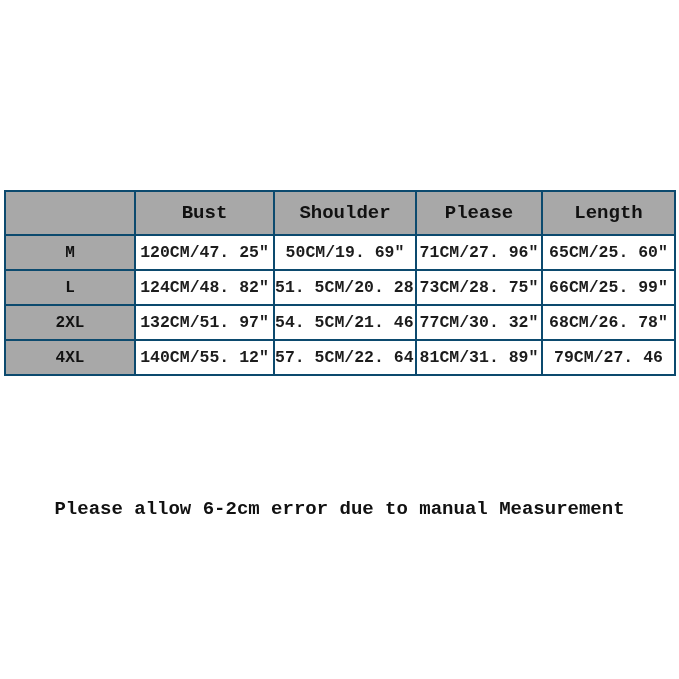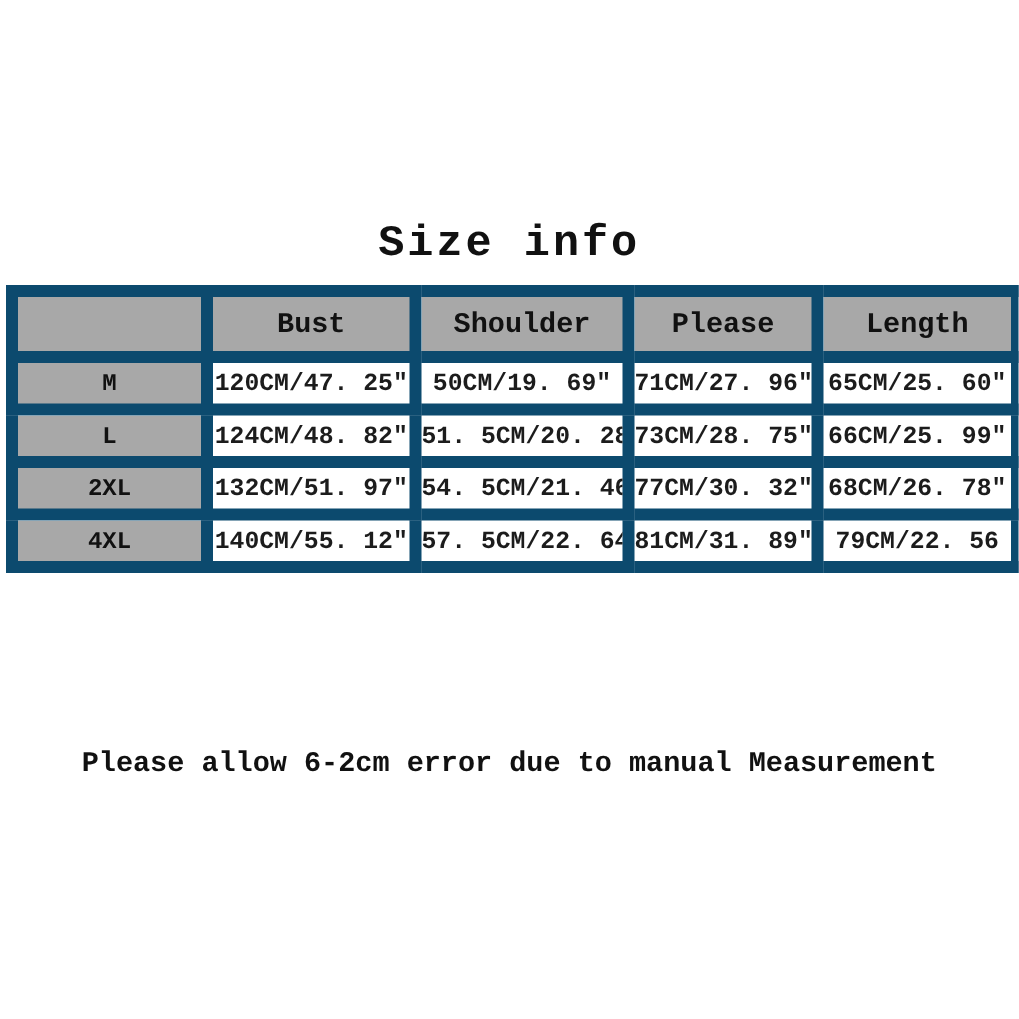--- a/index.html
+++ b/index.html
@@ -31,21 +31,21 @@
   }
   table.size-table {
     position: absolute;
     top: 190px;
     left: 4px;
     width: 670px;
     border-collapse: collapse;
     table-layout: fixed;
   }
   table.size-table td, table.size-table th {
-    border: 8px solid #0c4a6e;
+    border: 2px solid #0c4a6e;
     text-align: center;
     vertical-align: middle;
     padding: 0;
     overflow: hidden;
     white-space: nowrap;
   }
   tr.header-row th {
     height: 44px;
     background: #a8a8a8;
     font-size: 19px;
@@ -74,21 +74,20 @@
     font-size: 19px;
     font-weight: 700;
     color: #111111;
   }
 </style>
 </head>
 <body>
 
 <div class="page">
 
-  <div class="title">Size info</div>
 
   <table class="size-table">
     <colgroup>
       <col style="width:130px">
       <col style="width:139px">
       <col style="width:142px">
       <col style="width:126px">
       <col style="width:133px">
     </colgroup>
     <tbody>
@@ -124,20 +123,20 @@
         <td class="value-cell">77CM/30. 32"</td>
         <td class="value-cell">68CM/26. 78"</td>
       </tr>
 
 
       <tr class="data-row">
         <td class="size-label">4XL</td>
         <td class="value-cell">140CM/55. 12"</td>
         <td class="value-cell">57. 5CM/22. 64"</td>
         <td class="value-cell">81CM/31. 89"</td>
-        <td class="value-cell">79CM/22. 56</td>
+        <td class="value-cell">79CM/27. 46</td>
       </tr>
     </tbody>
   </table>
 
   <div class="note">Please allow 6-2cm error due to manual Measurement</div>
 
 </div>
 
 </body></html>

